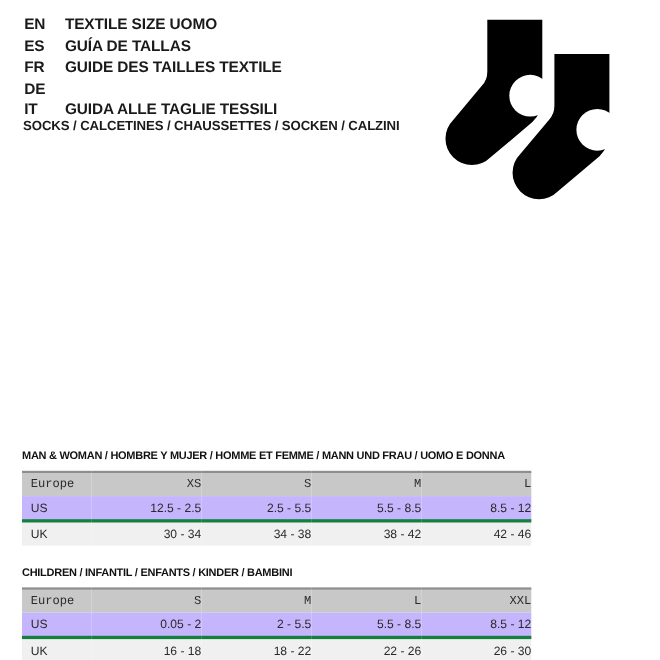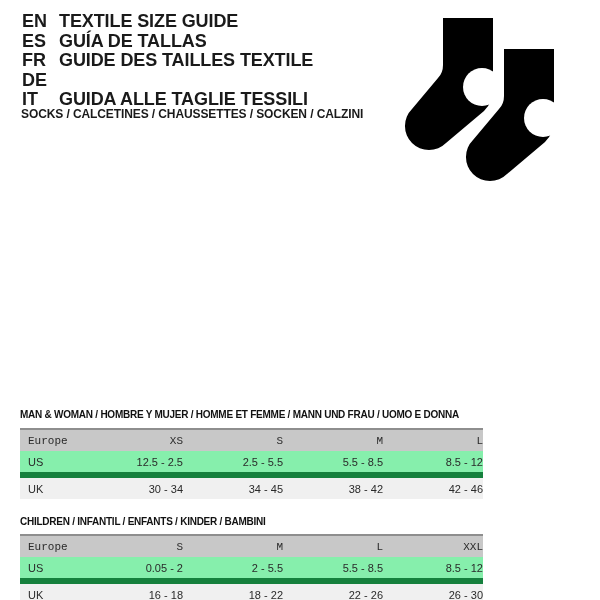--- a/index.html
+++ b/index.html
@@ -11,21 +11,21 @@
     position: relative;
     overflow: hidden;
   }
 
   
   .lang-list { position: absolute; left: 22px; top: 12px; }
   .lang-row {
     display: flex;
     line-height: 19.5px;
     font-weight: bold;
-    font-size: 18px;
+    font-size: 14px;
     letter-spacing: -0.1px;
     white-space: nowrap;
   }
   .lang-code { width: 37px; flex: 0 0 37px; }
 
   
   .product-line {
     position: absolute; left: 21px; top: 107px;
     font-weight: bold; font-size: 12px; letter-spacing: -0.1px;
     white-space: nowrap;
@@ -48,32 +48,32 @@
     border-collapse: collapse; table-layout: fixed;
     font-size: 11px; color: #2a2a2a;
   }
   .table-1 { top: 428px; }
   .table-2 { top: 534px; }
 
   thead tr { background: #c8c8c8; border-top: 2px solid #8e8e8e; }
   th { font-weight: normal; font-family: Liberation Mono, monospace; }
   th, td { height: 21px; padding: 0; text-align: right; vertical-align: middle; }
   th:first-child, td:first-child { text-align: left; padding-left: 8px; }
-  tr.row-0 { background: #86efac; }
-  tr.row-1 { background: #f0f0f0; border-top: 6px solid #15803d; padding-left: 36px; }
+  tr.row-0 { background: #c4b5fd; }
+  tr.row-1 { background: #f0f0f0; border-top: 3px solid #15803d; padding-left: 36px; }
 </style>
 </head>
 <body>
 
 <div>
 
   <div class="lang-list">
     <div class="lang-row">
       <span class="lang-code">EN</span>
-      <span class="lang-label">TEXTILE SIZE GUIDE</span>
+      <span class="lang-label">TEXTILE SIZE UOMO</span>
     </div>
     <div class="lang-row">
       <span class="lang-code">ES</span>
       <span class="lang-label">GUÍA DE TALLAS</span>
     </div>
     <div class="lang-row">
       <span class="lang-code">FR</span>
       <span class="lang-label">GUIDE DES TAILLES TEXTILE</span>
     </div>
     <div class="lang-row">
@@ -122,21 +122,21 @@
       <tr class="row-0">
         <td>US</td>
         <td>12.5 - 2.5</td>
         <td>2.5 - 5.5</td>
         <td>5.5 - 8.5</td>
         <td>8.5 - 12</td>
       </tr>
       <tr class="row-1">
         <td>UK</td>
         <td>30 - 34</td>
-        <td>34 - 45</td>
+        <td>34 - 38</td>
         <td>38 - 42</td>
         <td>42 - 46</td>
       </tr>
     </tbody>
   </table>
 
   <div class="table-title title-2">CHILDREN / INFANTIL / ENFANTS / KINDER / BAMBINI</div>
   <table class="size-table table-2">
     <colgroup>
       <col style="width:63px">

